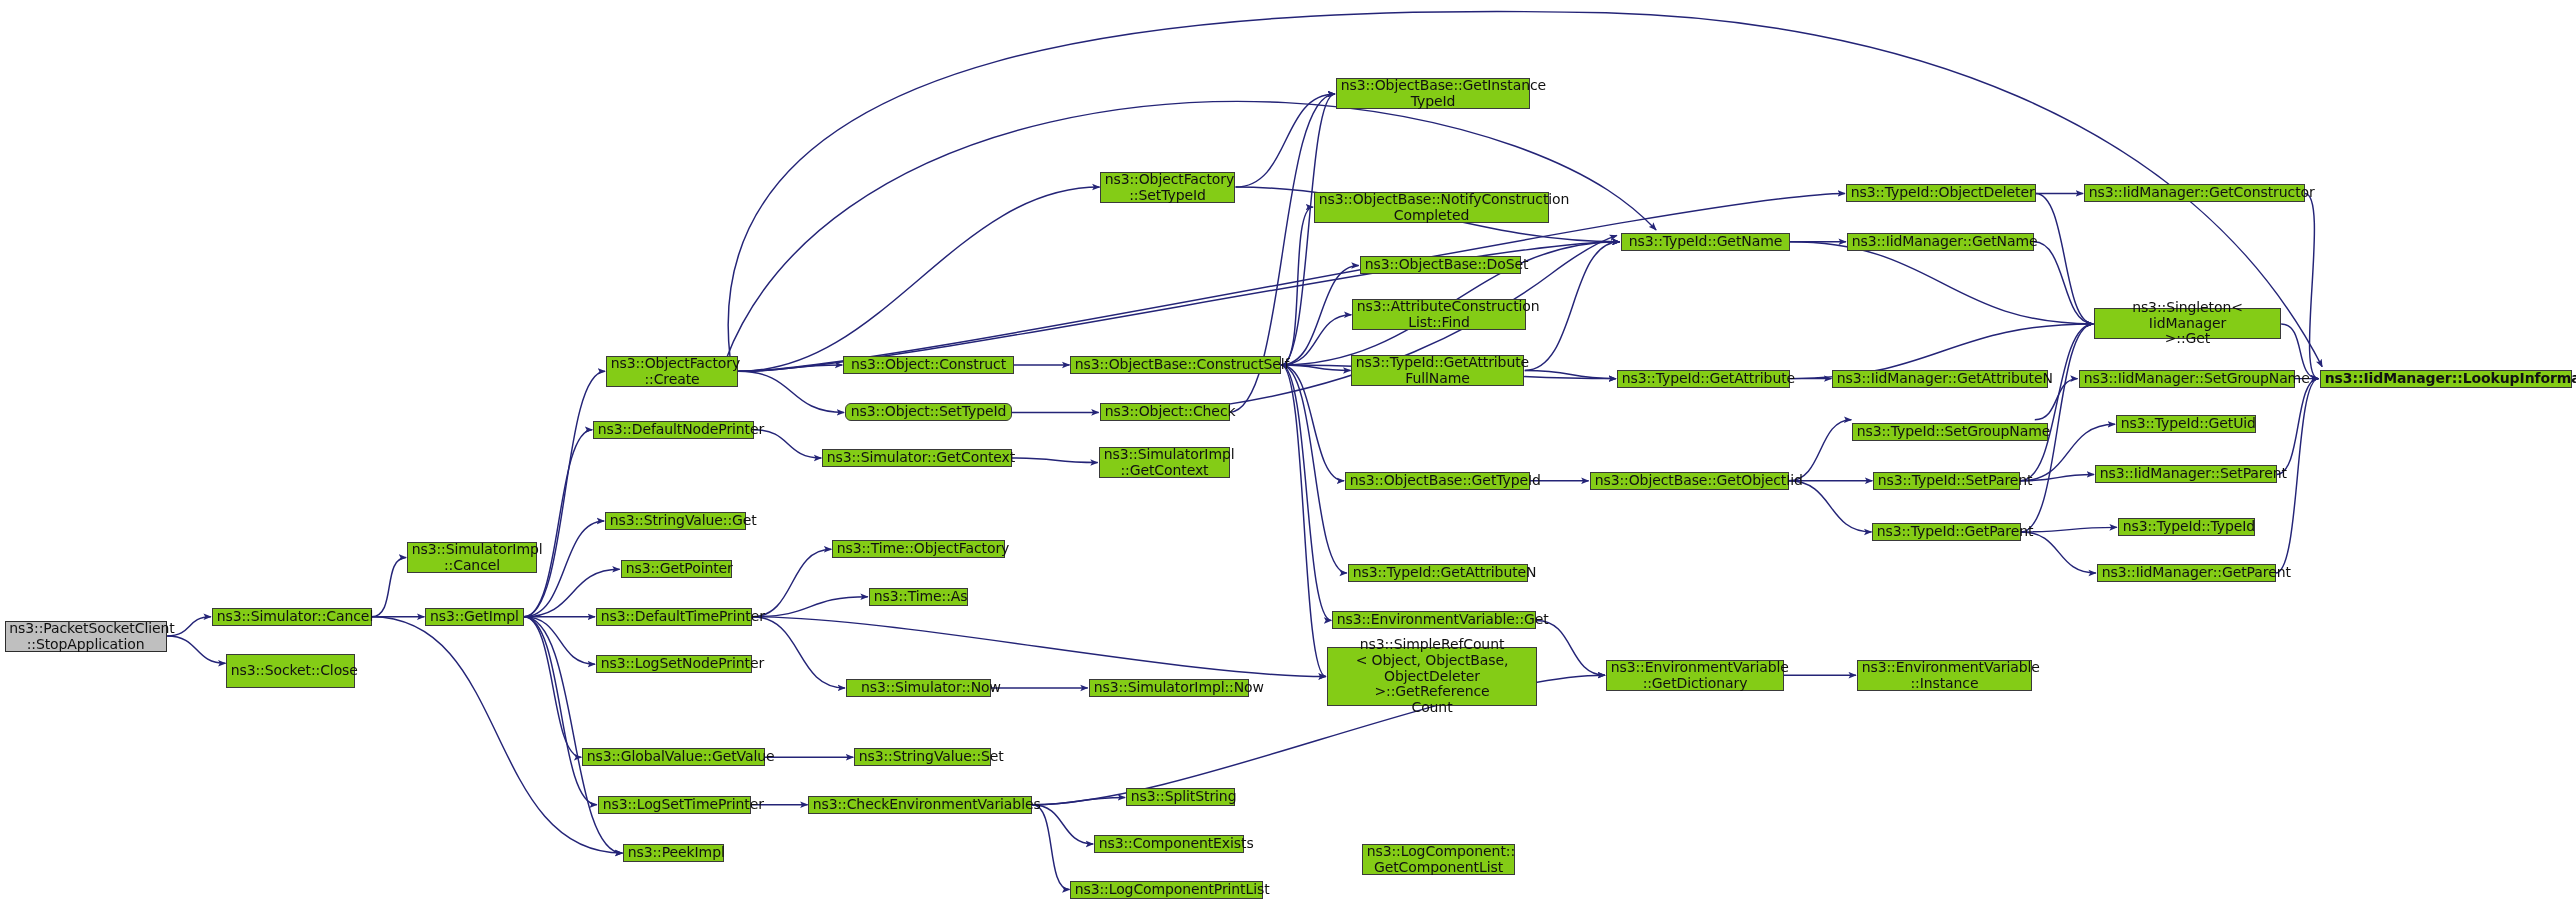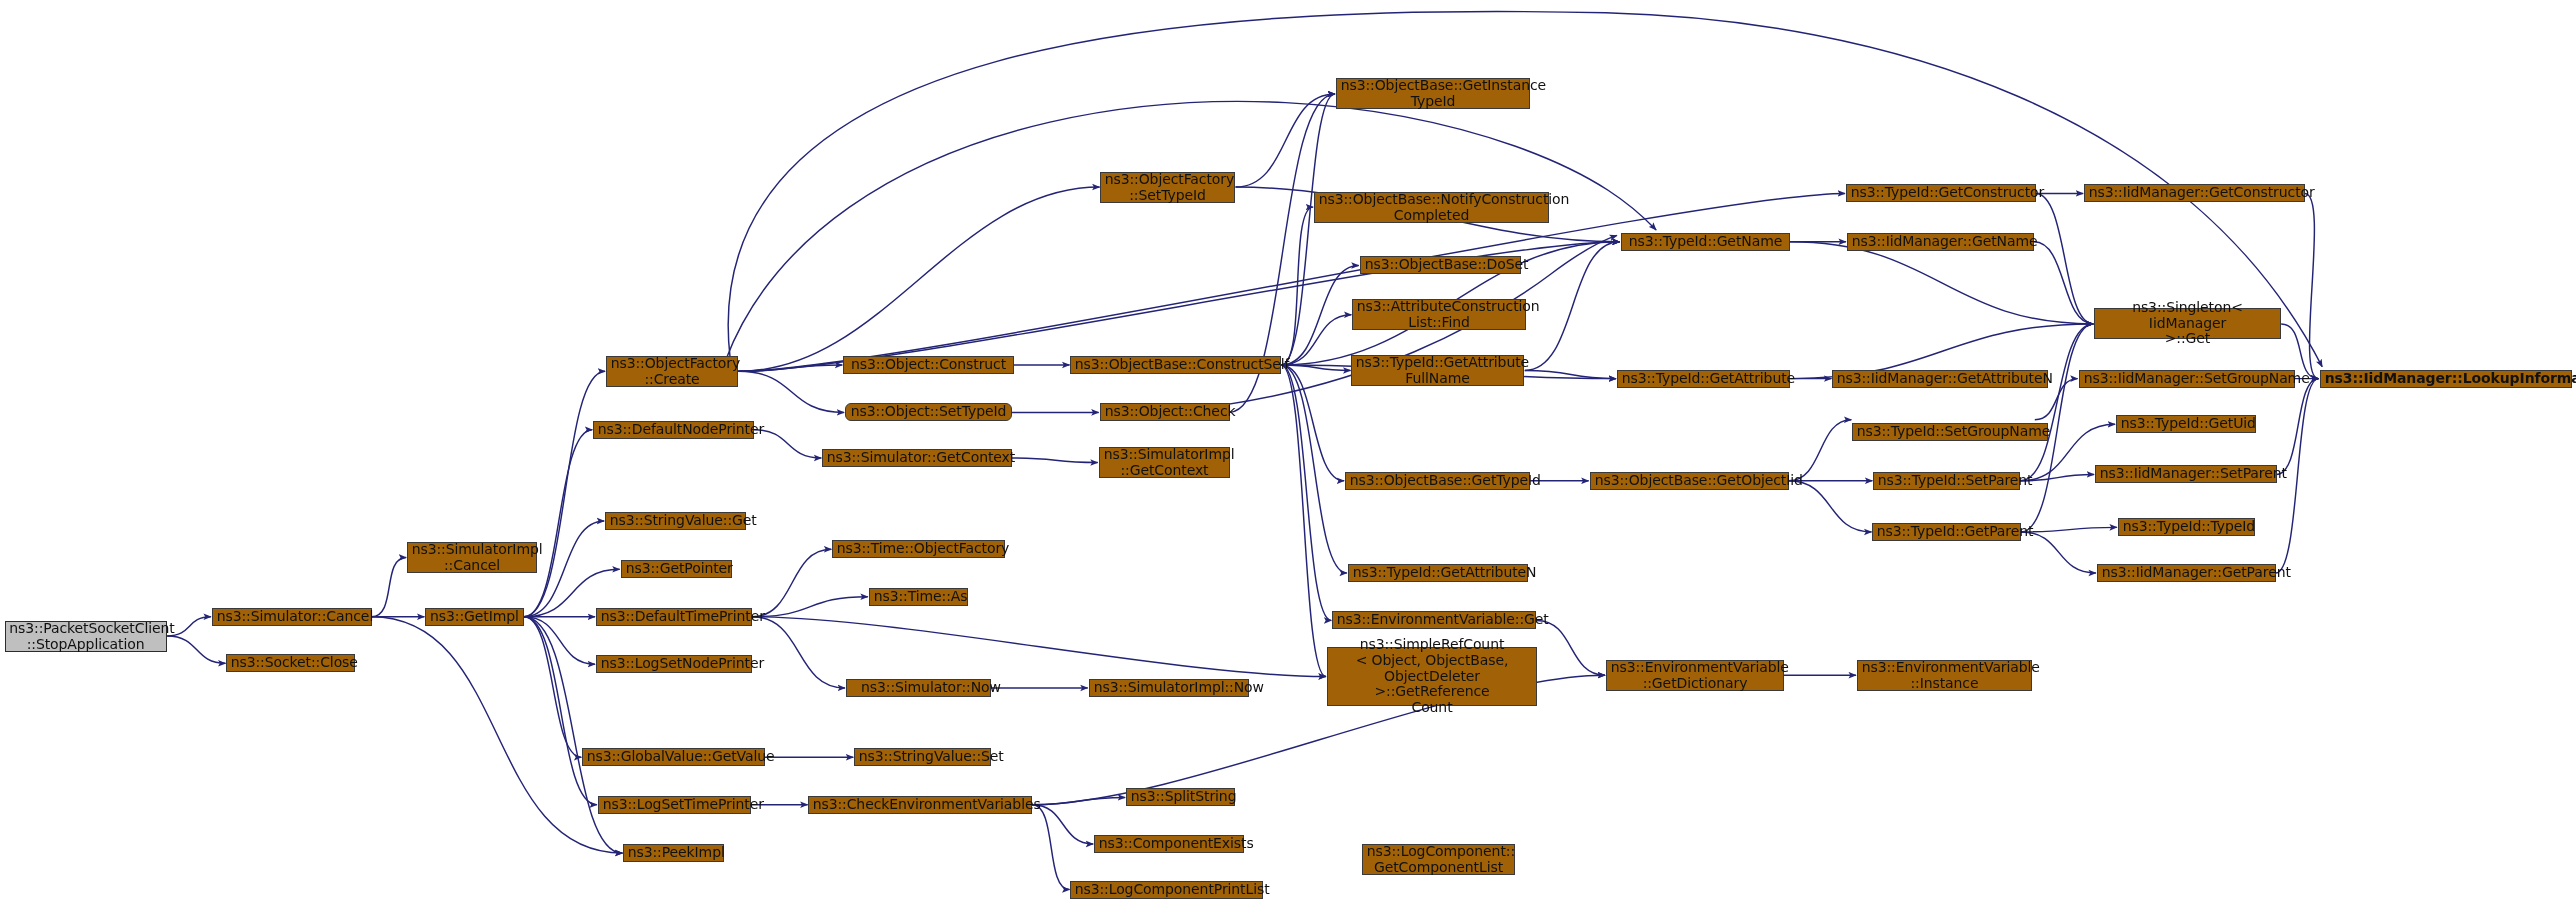--- a/index.html
+++ b/index.html
@@ -9,21 +9,21 @@
     height:906px;
     background:#ffffff;
     font-family:"DejaVu Sans","Liberation Sans",sans-serif;
     overflow:hidden;
   }
   svg#edges{position:absolute;left:0;top:0;width:2576px;height:906px;pointer-events:none;}
   .node{
     position:absolute;
     box-sizing:border-box;
     border:1.5px solid #3a3a3a;
-    background:#a16207;
+    background:#84cc16;
     color:#111111;
     font-size:14px;
     line-height:1.12;
     display:flex;
     align-items:center;
     justify-content:center;
     text-align:center;
     white-space:pre-line;
     padding:0.9px 3.7px;
     letter-spacing:-0.1px;
@@ -122,21 +122,21 @@
         <path d="M 1960 527 C 2010.6 527, 2001.4 583, 2051 583" fill="none" stroke="#242477" stroke-width="1.6" marker-end="url(#ah)"></path>
         <path d="M 800 392 C 760 40 1300 4 1760 14 C 2060 22 2400 120 2545 402" fill="none" stroke="#242477" stroke-width="1.6" marker-end="url(#ah)"></path>
         <path d="M 795 395 C 900 120 1350 52 1660 160 C 1750 192 1790 226 1815 252" fill="none" stroke="#242477" stroke-width="1.6" marker-end="url(#ah)"></path>
         <path d="M 1340 444 C 1500 420 1620 360 1700 300 C 1740 270 1760 262 1772 258" fill="none" stroke="#242477" stroke-width="1.6" marker-end="url(#ah)"></path>
       </g>
   </svg>
   <div id="node-layer">
       <div class="node root" style="left: 4.6px; top: 621px; width: 162px; height: 31px;"><span class="lbl">ns3::PacketSocketClient
 ::StopApplication</span></div>
       <div class="node" style="left: 212px; top: 608px; width: 160px; height: 18px;"><span class="lbl">ns3::Simulator::Cancel</span></div>
-      <div class="node" style="left: 226px; top: 654px; width: 129px; height: 18px; text-align: right;"><span class="lbl">ns3::Socket::Close</span></div>
+      <div class="node" style="left: 226px; top: 654px; width: 129px; height: 34px; text-align: right;"><span class="lbl">ns3::Socket::Close</span></div>
       <div class="node" style="left: 407px; top: 542px; width: 130px; height: 31px;"><span class="lbl">ns3::SimulatorImpl
 ::Cancel</span></div>
       <div class="node" style="left: 425px; top: 608px; width: 99px; height: 18px;"><span class="lbl">ns3::GetImpl</span></div>
       <div class="node" style="left: 606px; top: 356px; width: 132px; height: 31px;"><span class="lbl">ns3::ObjectFactory
 ::Create</span></div>
       <div class="node" style="left: 593px; top: 421px; width: 161px; height: 18px;"><span class="lbl">ns3::DefaultNodePrinter</span></div>
       <div class="node" style="left: 605px; top: 512px; width: 141px; height: 18px;"><span class="lbl">ns3::StringValue::Get</span></div>
       <div class="node" style="left: 621px; top: 560px; width: 111px; height: 18px;"><span class="lbl">ns3::GetPointer</span></div>
       <div class="node" style="left: 596px; top: 608px; width: 156px; height: 18px;"><span class="lbl">ns3::DefaultTimePrinter</span></div>
       <div class="node" style="left: 596px; top: 655px; width: 156px; height: 18px;"><span class="lbl">ns3::LogSetNodePrinter</span></div>
@@ -177,21 +177,21 @@
 &lt; Object, ObjectBase,
 ObjectDeleter &gt;::GetReference
 Count</span></div>
       <div class="node" style="left: 1362px; top: 844px; width: 153px; height: 31px;"><span class="lbl">ns3::LogComponent::
 GetComponentList</span></div>
       <div class="node" style="left: 1621px; top: 233px; width: 169px; height: 18px;"><span class="lbl">ns3::TypeId::GetName</span></div>
       <div class="node" style="left: 1617px; top: 370px; width: 173px; height: 18px;"><span class="lbl">ns3::TypeId::GetAttribute</span></div>
       <div class="node" style="left: 1590px; top: 472px; width: 199px; height: 18px;"><span class="lbl">ns3::ObjectBase::GetObjectIid</span></div>
       <div class="node" style="left: 1606px; top: 660px; width: 178px; height: 31px;"><span class="lbl">ns3::EnvironmentVariable
 ::GetDictionary</span></div>
-      <div class="node" style="left: 1846px; top: 184px; width: 190px; height: 18px;"><span class="lbl">ns3::TypeId::GetConstructor</span></div>
+      <div class="node" style="left: 1846px; top: 184px; width: 190px; height: 18px;"><span class="lbl">ns3::TypeId::ObjectDeleter</span></div>
       <div class="node" style="left: 1847px; top: 233px; width: 187px; height: 18px;"><span class="lbl">ns3::IidManager::GetName</span></div>
       <div class="node" style="left: 1832px; top: 370px; width: 216px; height: 18px;"><span class="lbl">ns3::IidManager::GetAttributeN</span></div>
       <div class="node" style="left: 1852px; top: 423px; width: 196px; height: 18px;"><span class="lbl">ns3::TypeId::SetGroupName</span></div>
       <div class="node" style="left: 1873px; top: 472px; width: 147px; height: 18px;"><span class="lbl">ns3::TypeId::SetParent</span></div>
       <div class="node" style="left: 1872px; top: 523px; width: 149px; height: 18px;"><span class="lbl">ns3::TypeId::GetParent</span></div>
       <div class="node" style="left: 1857px; top: 660px; width: 175px; height: 31px;"><span class="lbl">ns3::EnvironmentVariable
 ::Instance</span></div>
       <div class="node" style="left: 2084px; top: 184px; width: 221px; height: 18px;"><span class="lbl">ns3::IidManager::GetConstructor</span></div>
       <div class="node" style="left: 2094px; top: 308px; width: 187px; height: 31px;"><span class="lbl">ns3::Singleton&lt; IidManager
 &gt;::Get</span></div>

